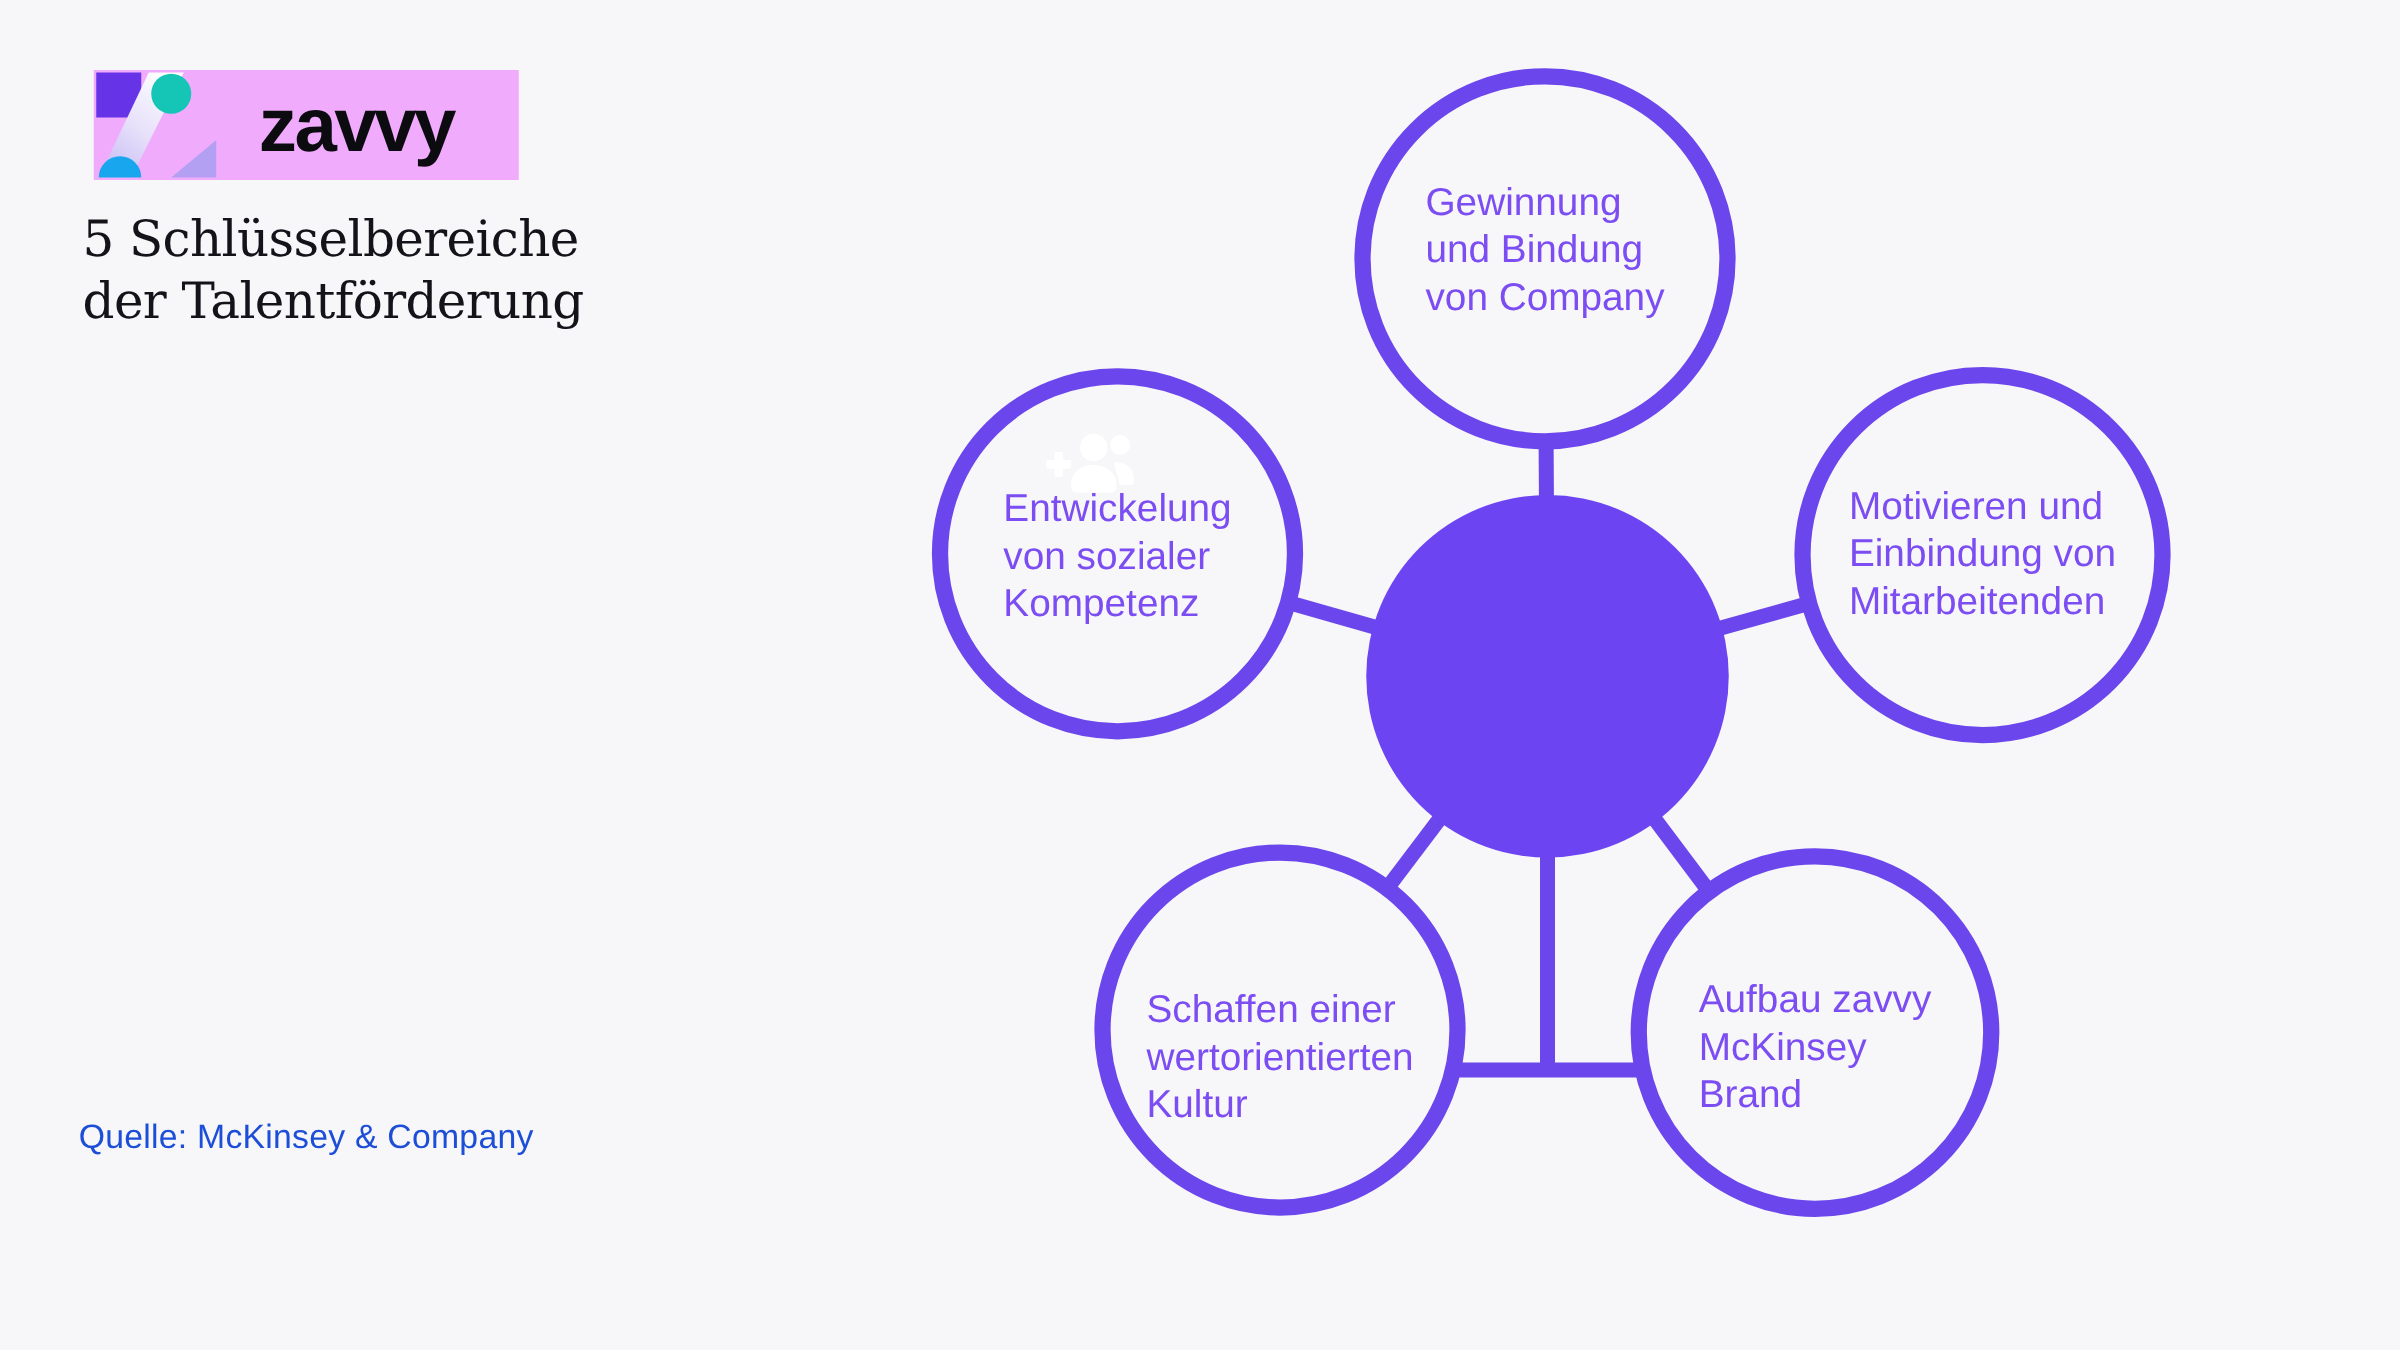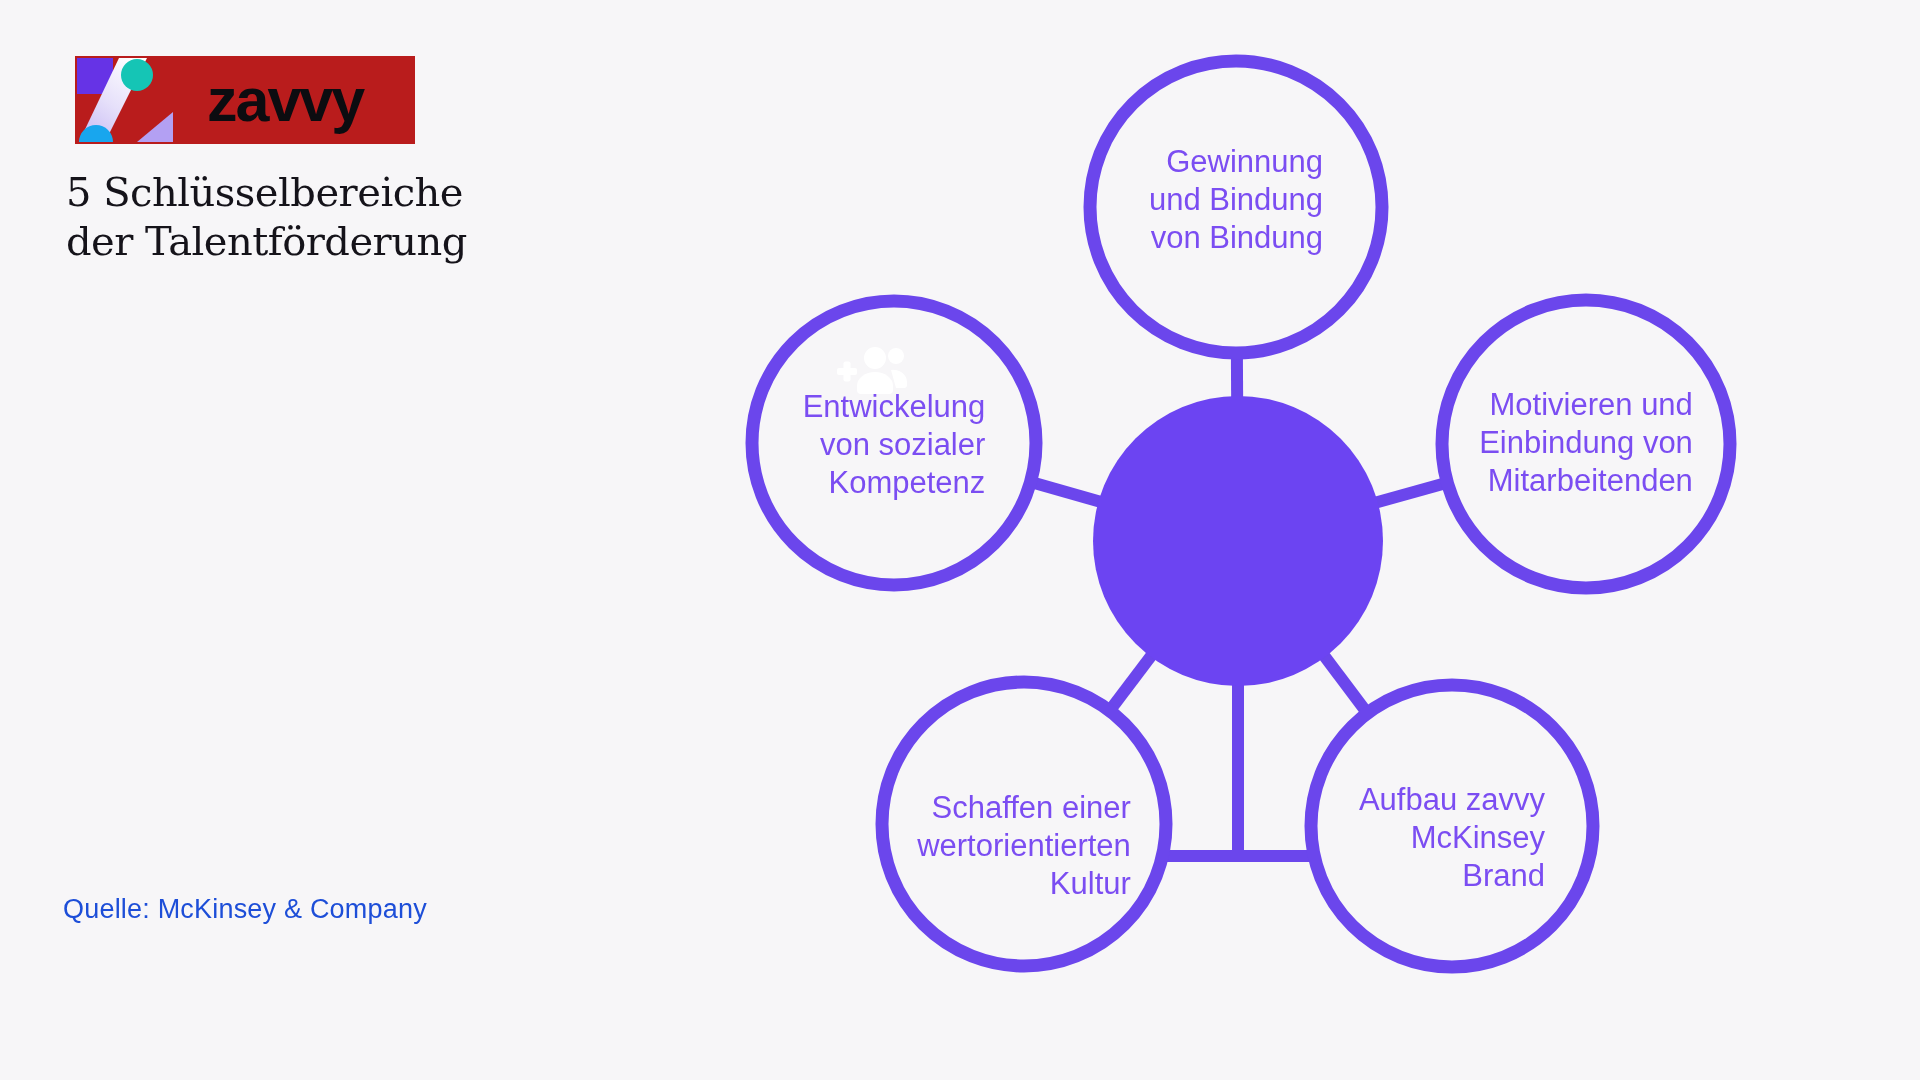--- a/index.html
+++ b/index.html
@@ -8,21 +8,21 @@
     background:#f7f6f8;
     font-family:"Liberation Sans", sans-serif;
     overflow:hidden;
   }
   .stage{position:relative;width:1920px;height:1080px;background:#f7f6f8;}
 
   
   .logo-box{
     position:absolute;left:75px;top:56px;
     width:340px;height:88px;
-    background:#b91c1c;
+    background:#f0abfc;
     display:flex;align-items:center;gap:30px;
   }
   .logo-mark{width:102px;height:88px;flex:0 0 auto;}
   .wordmark{
     font-size:61px;font-weight:800;color:#0c0c10;
     letter-spacing:-2px;line-height:1;
     font-family:"Liberation Sans", sans-serif;
   }
 
   
@@ -39,21 +39,21 @@
   .source{
     position:absolute;left:63px;top:894px;
     font-size:27px;color:#1d4ed8;letter-spacing:0.2px;
   }
 
   
   .diagram-svg{position:absolute;left:0;top:0;width:1920px;height:1080px;}
 
   .node-label{
     position:absolute;transform:translate(-50%,-50%);
-    text-align:right;font-size:31px;line-height:1.23;
+    text-align:left;font-size:31px;line-height:1.23;
     color:#7b4df2;white-space:nowrap;
   }
   .node-label span{display:block;}
   .node-label.center{color:#ffffff;font-size:32px;}
 
   .node-icon{
     position:absolute;transform:translate(-50%,-50%);
     width:74px;height:52px;
   }
 </style>
@@ -112,21 +112,21 @@
     <path d="M22,40 a18,14 0 0 1 36,0 v4 a4,4 0 0 1 -4,4 h-28 a4,4 0 0 1 -4,-4 Z"></path>
     <circle cx="61" cy="10" r="8"></circle>
     <path d="M56,24 a14,12 0 0 1 16,12 v3 a3,3 0 0 1 -3,3 h-8 Z"></path>
     <rect x="2" y="22" width="20" height="7" rx="2"></rect>
     <rect x="8.5" y="15.5" width="7" height="20" rx="2"></rect>
   </svg>
 
   <div class="node-label" style="left:1236px;top:200px;">
     <span>Gewinnung</span>
     <span>und Bindung</span>
-    <span>von Bindung</span>
+    <span>von Company</span>
   </div>
 
   <div class="node-label" style="left:894px;top:445px;">
     <span>Entwickelung</span>
     <span>von sozialer</span>
     <span>Kompetenz</span>
   </div>
 
   <div class="node-label" style="left:1586px;top:443px;">
     <span>Motivieren und</span>

